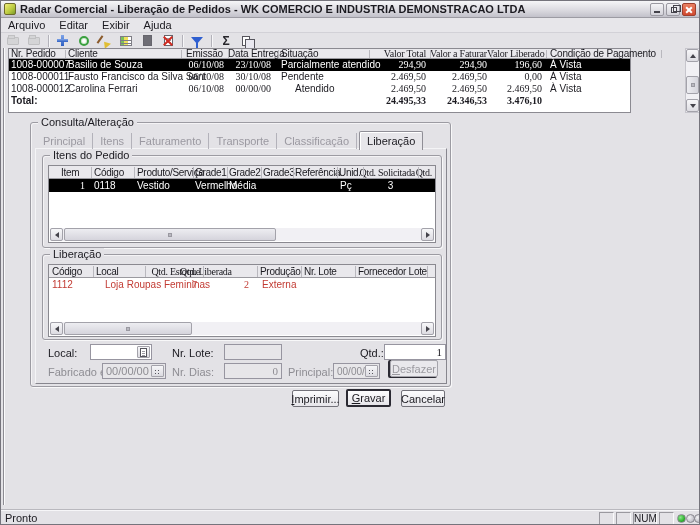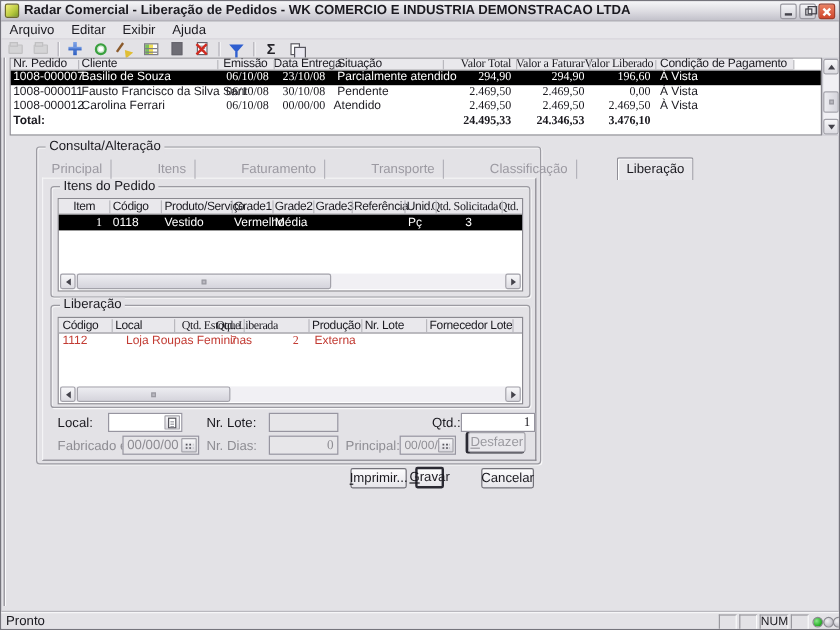--- a/index.html
+++ b/index.html
@@ -48,21 +48,21 @@
   .sheet .l1{position:absolute;left:1px;right:1px;top:2px;height:1px;background:#9C9BA3;box-shadow:0 2px 0 #9C9BA3,0 4px 0 #9C9BA3;}
   .redx1,.redx2{position:absolute;left:3px;top:6px;width:12px;height:2px;background:#D02A20;}
   .redx1{transform:rotate(45deg);} .redx2{transform:rotate(-45deg);}
   .funnel{width:0;height:0;border-left:6px solid transparent;border-right:6px solid transparent;border-top:7px solid #2F5FD0;position:relative;}
   .funnel:after{content:"";position:absolute;left:-1px;top:-1px;width:2px;height:6px;background:#2F5FD0;}
   .sigma{font-weight:bold;font-size:12px;color:#26252B;line-height:12px;}
   .copyic{width:8px;height:10px;border:1px solid #56555D;background:#fff;position:relative;margin-left:-3px;}
   .copyic:after{content:"";position:absolute;left:2px;top:2px;width:8px;height:10px;border:1px solid #56555D;background:#E9E8F0;}
   .dis{filter:grayscale(1);opacity:.55;}
   
-  .ogrid{position:absolute;left:7px;top:47px;width:677px;height:65px;background:#fff;border:1px solid #8B8A91;}
+  .ogrid{position:absolute;left:7px;top:47px;width:623px;height:65px;background:#fff;border:1px solid #8B8A91;}
   .ghead{position:absolute;left:0;top:0;right:0;height:10px;background:#E9E8EC;border-bottom:1px solid #9A999F;}
   .gh{position:absolute;top:0;height:10px;line-height:10px;font-size:10px;letter-spacing:-0.2px;white-space:nowrap;}
   .hsep{position:absolute;top:1px;height:8px;width:1px;background:#B9B8BE;}
   .grow{position:absolute;left:0;right:0;height:12px;}
   .gc{position:absolute;top:0;height:12px;line-height:12px;font-size:10px;white-space:nowrap;}
   .sel{background:#000;color:#fff;}
   .bold{font-weight:bold;padding-left:12px;}
   .ar{text-align:right;font-family:Liberation Serif, serif;}
   
   .vscroll{position:absolute;left:684px;top:47px;width:15px;height:65px;background:#F1F0F4;border:1px solid #C6C5CC;}
@@ -73,21 +73,21 @@
   .tri-lf{width:0;height:0;border-top:3px solid transparent;border-bottom:3px solid transparent;border-right:4px solid #44434B;}
   .tri-rt{width:0;height:0;border-top:3px solid transparent;border-bottom:3px solid transparent;border-left:4px solid #44434B;}
   .vthumb{position:absolute;left:0;width:13px;background:linear-gradient(90deg,#EDEDF1,#D5D4DC);border:1px solid #A3A2AA;border-radius:2px;}
   .hscroll{position:absolute;left:1px;right:1px;bottom:1px;height:13px;background:#F1F0F4;}
   .hthumb{position:absolute;top:0;height:13px;background:linear-gradient(#EDEDF1,#D5D4DC);border:1px solid #A3A2AA;border-radius:2px;}
   .grip{position:absolute;left:50%;top:50%;width:4px;height:4px;margin:-2px 0 0 -2px;background:#B9B8C0;border:1px solid #9A99A1;}
   
   .gb{position:absolute;border:1px solid #9C9BA2;border-radius:3px;
     box-shadow:1px 1px 0 rgba(255,255,255,.75), inset 1px 1px 0 rgba(255,255,255,.6);}
   .gb>.lbl{position:absolute;top:-7px;left:7px;background:#E3E2E6;padding:0 3px;line-height:13px;white-space:nowrap;}
-  .tabstrip{position:absolute;left:35px;top:130px;height:18px;display:flex;align-items:flex-end;z-index:3;gap:31px;}
+  .tabstrip{position:absolute;left:35px;top:130px;height:18px;display:flex;align-items:flex-end;z-index:3;}
   .tab{height:16px;line-height:16px;padding:0 7px;color:#9B99A1;border-right:1px solid #B3B2BA;white-space:nowrap;}
   .tab.active{height:19px;line-height:18px;color:#1b1a20;background:#E7E6EA;border:1px solid #8F8E96;border-bottom:none;
     border-radius:2px 2px 0 0;box-shadow:inset 1px 1px 0 #fff;margin-left:2px;position:relative;top:1px;}
   .tabpanel{position:absolute;left:34px;top:147px;width:412px;height:236px;background:#E3E2E6;
     border:1px solid; border-color:#F4F4F6 #87868E #87868E #F4F4F6;}
   
   .igrid{position:absolute;background:#ffffff;border:1px solid #8A8990;}
   .ihead{position:absolute;left:0;top:0;right:0;height:13px;background:#E9E8EC;border-bottom:1px solid #9A999F;}
   .ih{position:absolute;top:0;height:13px;line-height:13px;font-size:10px;letter-spacing:-0.3px;white-space:nowrap;}
   .isep{position:absolute;top:1px;height:11px;width:1px;background:#B9B8BE;}
@@ -246,21 +246,21 @@
       <span class="gc ar" style="left:420px;width:58px">2.469,50</span>
       <span class="gc ar" style="left:478px;width:55px">0,00</span>
       <span class="gc" style="left:541px">À Vista</span>
     </div>
 
     <div class="grow" style="top:34px">
       <span class="gc" style="left:2px">1008-000012</span>
       <span class="gc" style="left:59px">Carolina Ferrari</span>
       <span class="gc ar" style="left:160px;width:55px">06/10/08</span>
       <span class="gc ar" style="left:205px;width:57px">00/00/00</span>
-      <span class="gc" style="left:269px">Atendido</span>
+      <span class="gc" style="left:286px">Atendido</span>
       <span class="gc ar" style="left:350px;width:67px">2.469,50</span>
       <span class="gc ar" style="left:420px;width:58px">2.469,50</span>
       <span class="gc ar" style="left:478px;width:55px">2.469,50</span>
       <span class="gc" style="left:541px">À Vista</span>
     </div>
 
     <div class="grow bold" style="top:46px">
       <span class="gc" style="left:2px">Total:</span>
       <span class="gc ar" style="left:350px;width:67px">24.495,33</span>
       <span class="gc ar" style="left:420px;width:58px">24.346,53</span>
@@ -424,21 +424,21 @@
 
   </div>
 
   <div class="btn off" style="left:389px;top:359px;width:48px">
       <span class="accel">Desfazer</span>
     </div>
 
   <div class="btn" style="left:291px;top:389px;width:47px">
       <span class="accel">Imprimir...</span>
     </div>
-  <div class="btn def" style="left:345px;top:388px;width:24px">
+  <div class="btn def" style="left:345px;top:388px;width:45px">
       <span class="accel">Gravar</span>
     </div>
   <div class="btn" style="left:400px;top:389px;width:44px">
       <span>Cancelar</span>
     </div>
 
   <div class="statusbar">
     <span class="sb-text">Pronto</span>
     <div class="sb-panel" style="left:598px;width:15px"></div>
     <div class="sb-panel" style="left:615px;width:15px"></div>

